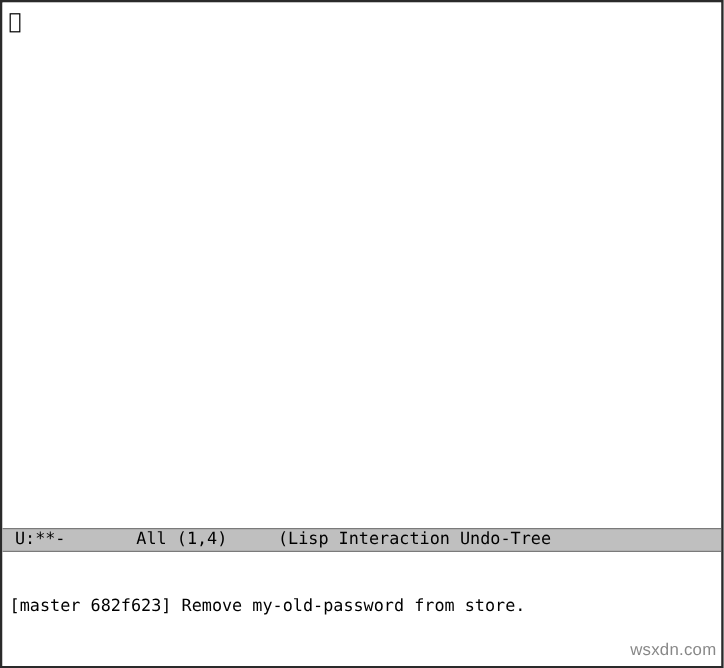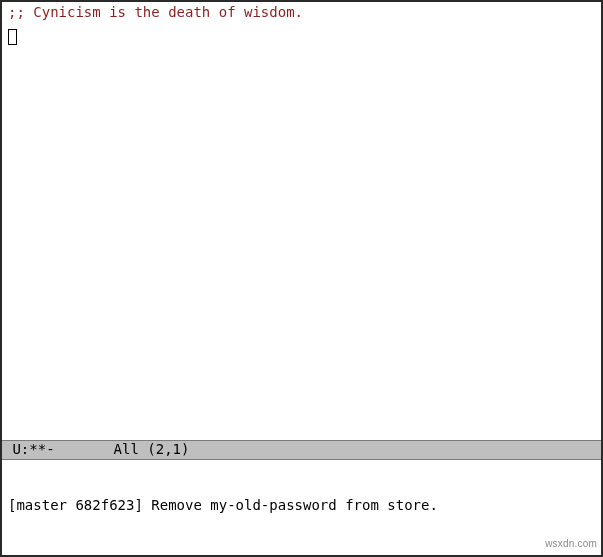--- a/index.html
+++ b/index.html
@@ -53,39 +53,39 @@
       padding: 0 6px 2px 6px;
       white-space: pre;
       font-size: 14px;
       line-height: 1.3;
     }
     .watermark {
       position: absolute;
       bottom: 5px;
       right: 4px;
       font-family: Arial, sans-serif;
-      font-size: 10px;
+      font-size: 14px;
       color: #888;
       letter-spacing: 0.2px;
     }
   </style>
 </head>
 <body>
 
 <div class="buffer-area">
-  <div class="comment-line">;; Cynicism is the death of wisdom.</div>
   <div style="height:6px"></div>
   <span class="cursor"></span>
 </div>
 
 <div class="mode-line">
   <span> U:**- </span>
   <span>      </span>
-  <span>All (2,1)</span>
+  <span>All (1,4)</span>
   <span>     </span>
+  <span>(Lisp Interaction Undo-Tree</span>
 </div>
 
 <div class="echo-area">
   <div>[master 682f623] Remove my-old-password from store.</div>
   
   
 </div>
 
 <div class="watermark">wsxdn.com</div>
 

